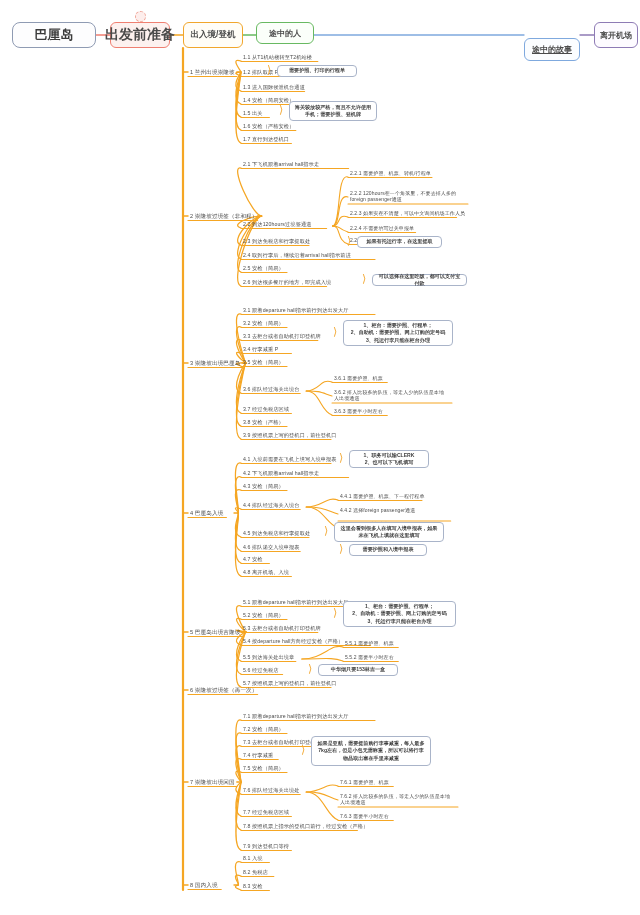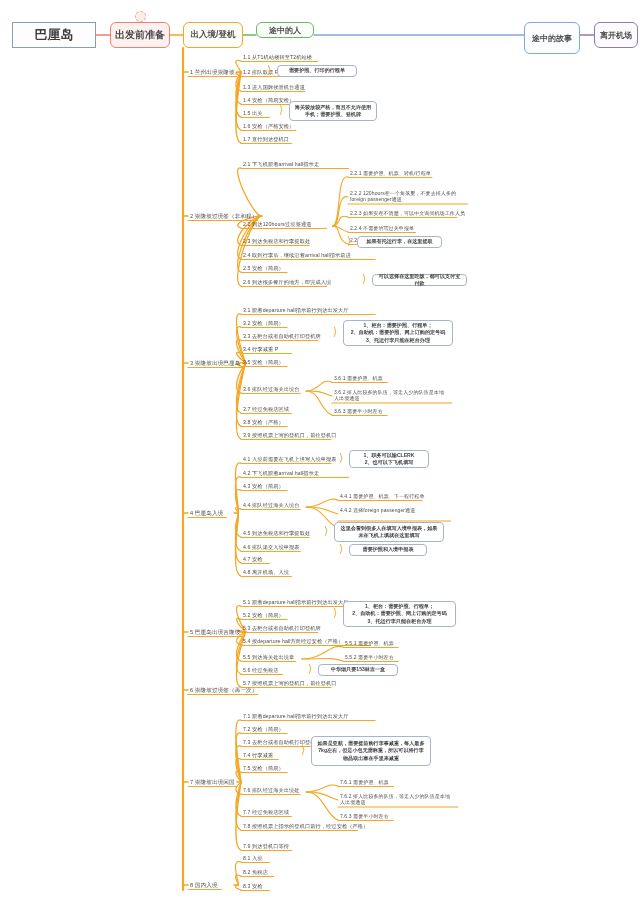--- a/index.html
+++ b/index.html
@@ -12,25 +12,25 @@
   svg.lines{position:absolute;left:0;top:0;width:640px;height:915px;pointer-events:none;}
 
   
   .topnode{
     position:absolute;box-sizing:border-box;
     display:flex;align-items:center;justify-content:center;
     border-radius:7px;background:#ffffff;
     white-space:nowrap;
   }
   .root{
-    border:1.6px solid #8f9bb3;border-radius:0;
+    border:1.6px solid #8f9bb3;border-radius:8px;
     font-size:13px;font-weight:700;color:#3b3b3b;
     background:#fdfdfe;
   }
-  .n-prep{border:1.3px solid #ef7f71;background:#fdf1ef;border-radius:6px;font-size:10px;color:#4a4a4a;font-weight:700;}
+  .n-prep{border:1.3px solid #ef7f71;background:#fdf1ef;border-radius:6px;font-size:14px;color:#4a4a4a;font-weight:700;}
   .n-board{border:1.3px solid #f1a62c;background:#fffdf7;border-radius:6px;font-size:8.5px;color:#4a4a4a;font-weight:700;}
   .n-people{border:1.3px solid #68b961;background:#fbfffa;border-radius:6px;font-size:8px;color:#4a4a4a;font-weight:700;}
   .n-story{border:1.3px solid #7fa9de;background:#fbfdff;border-radius:6px;font-size:8px;color:#4a4a4a;font-weight:700;}
   .n-idea{border:1.3px solid #8e7bb5;background:#fdfbff;border-radius:6px;font-size:8px;color:#4a4a4a;font-weight:700;}
 
   .badge{
     position:absolute;width:9px;height:9px;border-radius:50%;
     border:1.1px dashed #f0a79a;background:#fdeeec;
     display:flex;align-items:center;justify-content:center;
     font-size:5px;color:#e8836f;line-height:1;
@@ -219,22 +219,22 @@
       <line x1="241" y1="862.5" x2="269.4" y2="862.5" stroke="#f5a623" stroke-width="1.15" stroke-linecap="round"></line>
       <path d="M 238 885 C 240.5 885 229 872 241 876" stroke="#f5a623" stroke-width="1.25" fill="none" stroke-linecap="round"></path>
       <line x1="241" y1="876.5" x2="273.8" y2="876.5" stroke="#f5a623" stroke-width="1.15" stroke-linecap="round"></line>
       <path d="M 238 885 C 240.5 885 229 886 241 890" stroke="#f5a623" stroke-width="1.25" fill="none" stroke-linecap="round"></path>
       <line x1="241" y1="890.5" x2="269.4" y2="890.5" stroke="#f5a623" stroke-width="1.15" stroke-linecap="round"></line>
     </svg>
   <div id="nodes">
       <div class="topnode root" style="left: 12px; top: 22px; width: 84px; height: 26px;">巴厘岛</div>
       <div class="topnode n-prep" style="left: 110px; top: 22px; width: 60px; height: 26px;">出发前准备</div>
       <div class="topnode n-board" style="left: 183px; top: 22px; width: 60px; height: 26px;">出入境/登机</div>
-      <div class="topnode n-people" style="left: 256px; top: 22px; width: 58px; height: 16px;">途中的人</div>
-      <div class="topnode n-story" style="left: 524px; top: 22px; width: 56px; height: 32px;">途中的故事</div>
+      <div class="topnode n-people" style="left: 256px; top: 22px; width: 58px; height: 22px;">途中的人</div>
+      <div class="topnode n-story" style="left: 524px; top: 38px; width: 56px; height: 23px; text-decoration: underline;">途中的故事</div>
       <div class="topnode n-idea" style="left: 594px; top: 22px; width: 44px; height: 26px;">离开机场</div>
       <div class="badge" style="left: 135px; top: 11px;"></div>
       <div class="item lv1" style="left: 190px; top: 69px;">1 兰州出境崇隆坡</div>
       <div class="item lv2" style="left: 243px; top: 54px;">1.1 从T1机站楼转至T2机站楼</div>
       <div class="item lv2" style="left: 243px; top: 69px;">1.2 排队取票  P</div>
       <div class="callout" style="left: 277px; top: 65px; width: 80px; height: 12px; font-size: 5.1px; white-space: pre-line;">需要护照、打印的行程单</div>
       <div class="brace" style="left: 267px; top: 64px; font-size: 11px; color: rgb(243, 171, 58);">⟩</div>
       <div class="item lv2" style="left: 243px; top: 84px;">1.3 进入国际候泄机台通道</div>
       <div class="item lv2" style="left: 243px; top: 97px;">1.4 安检（简易安检）</div>
       <div class="item lv2" style="left: 243px; top: 110px;">1.5 出关</div>

